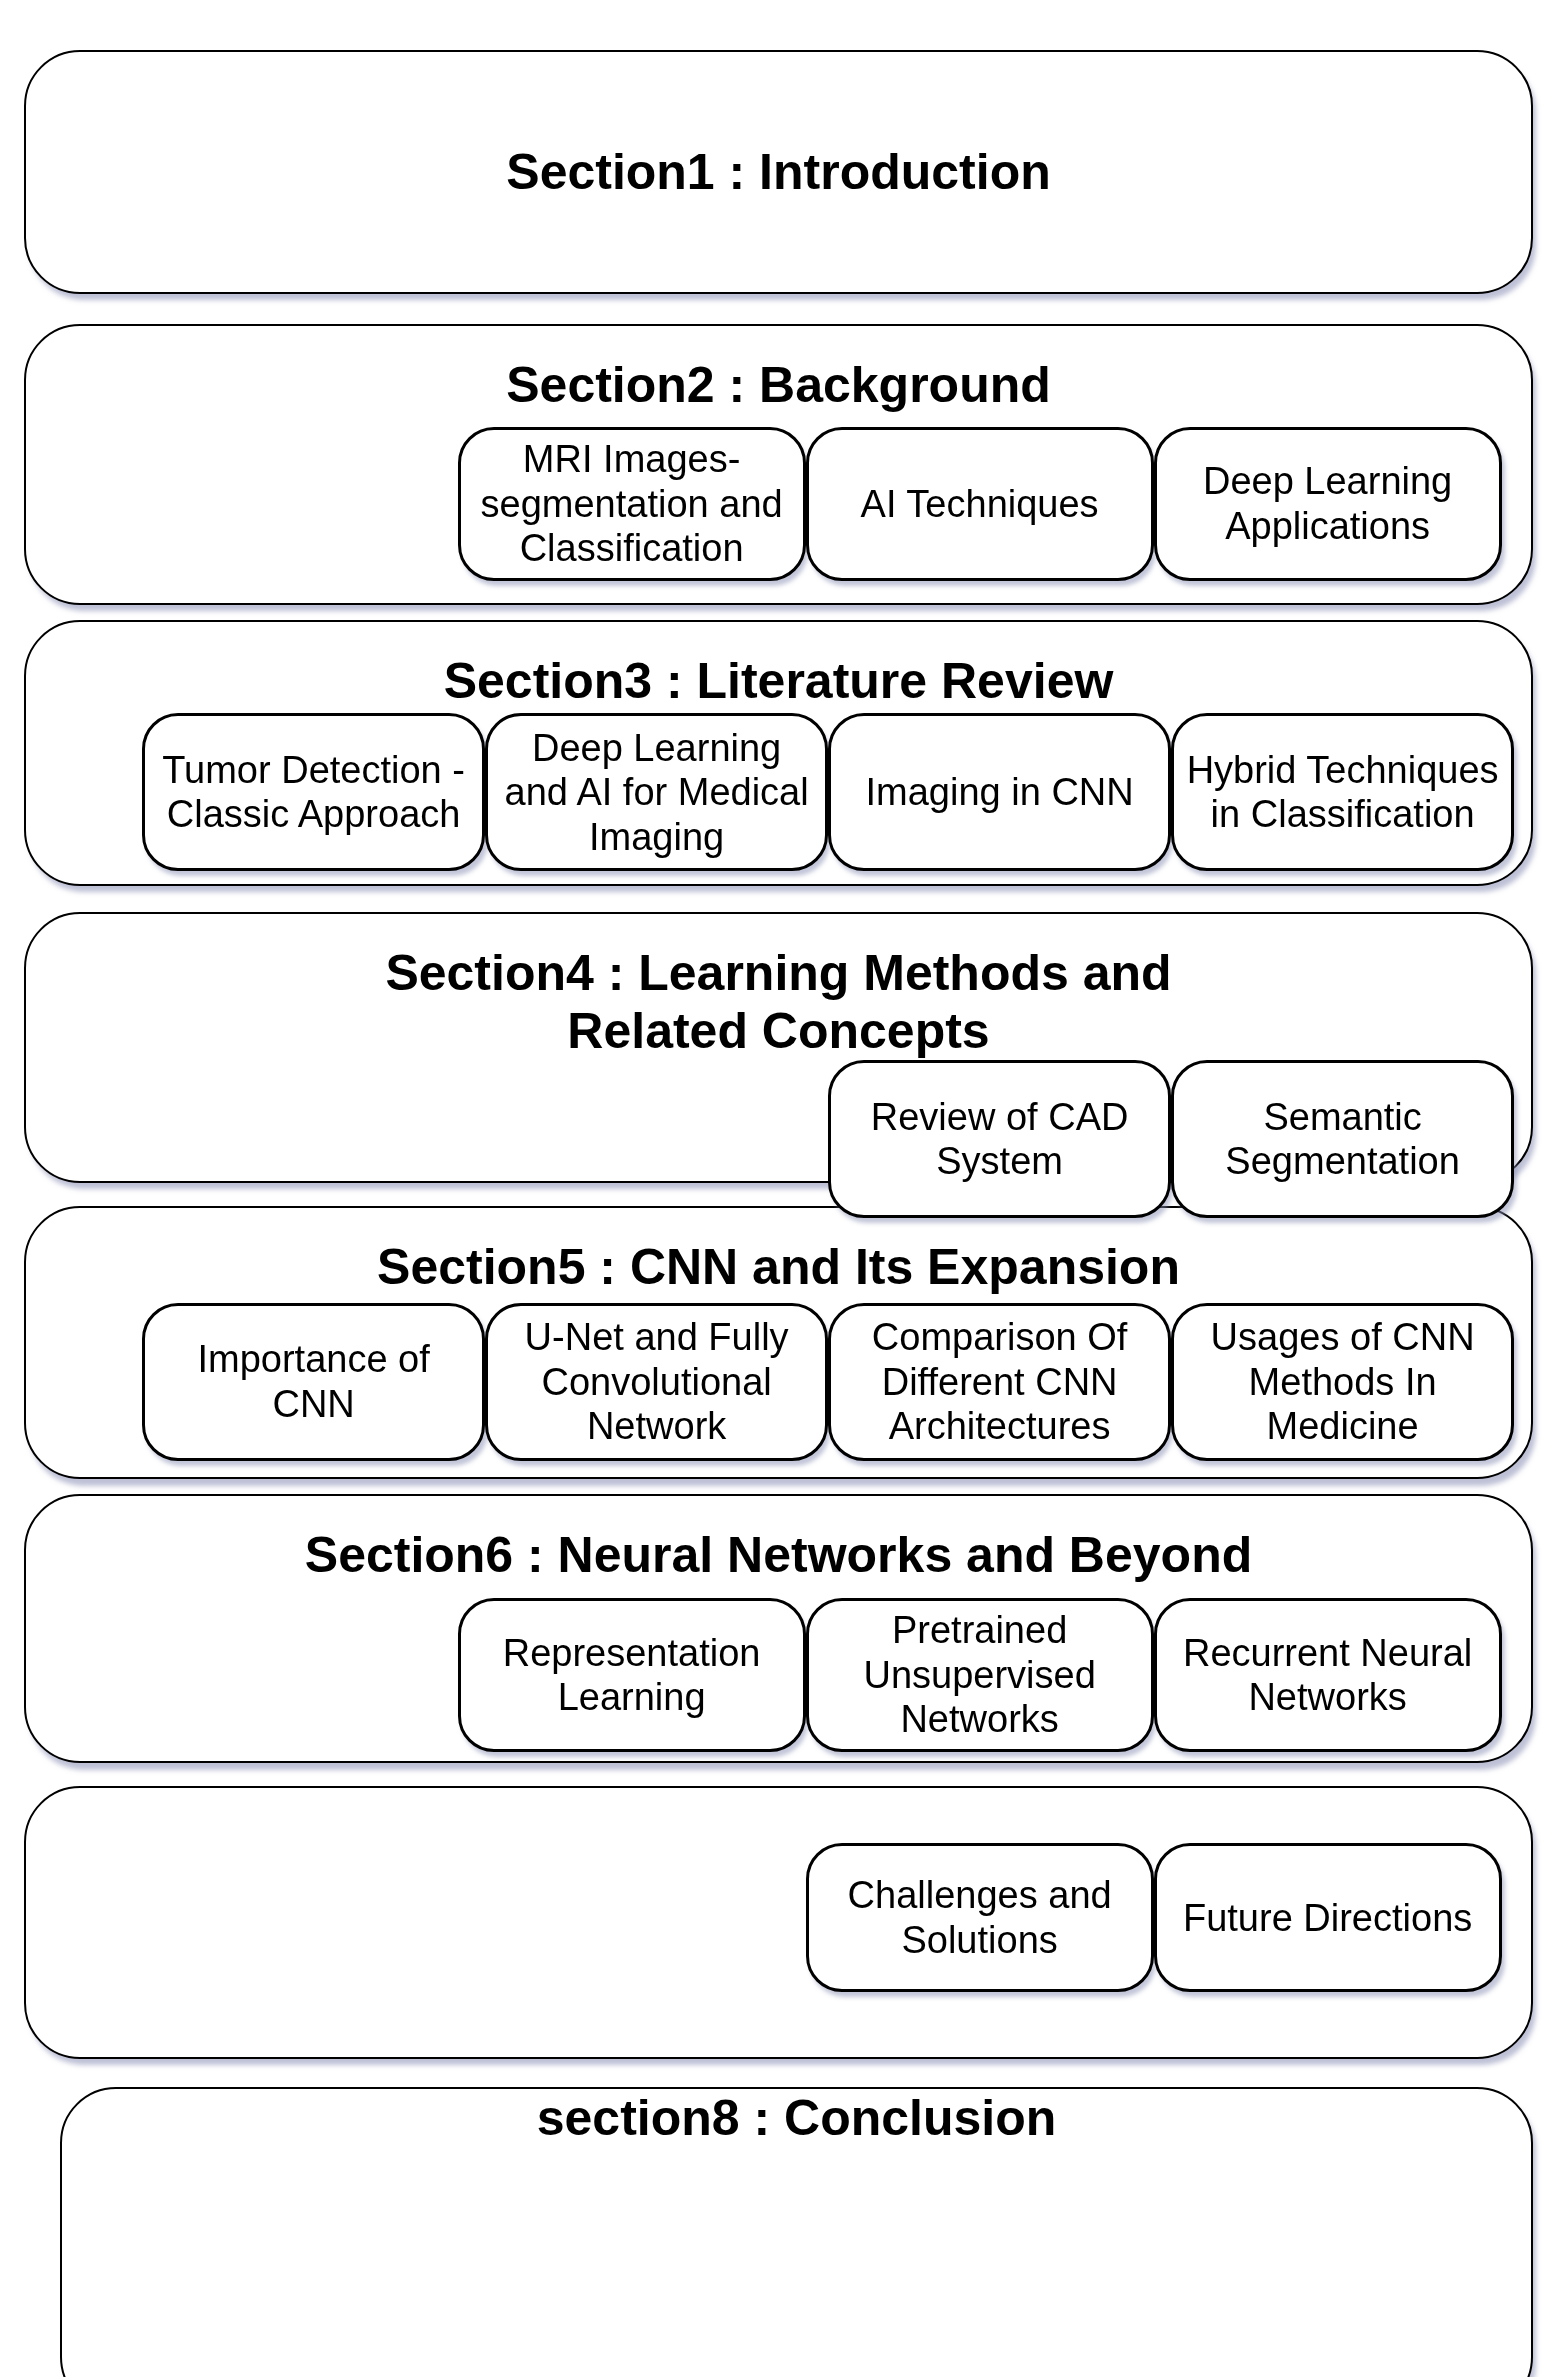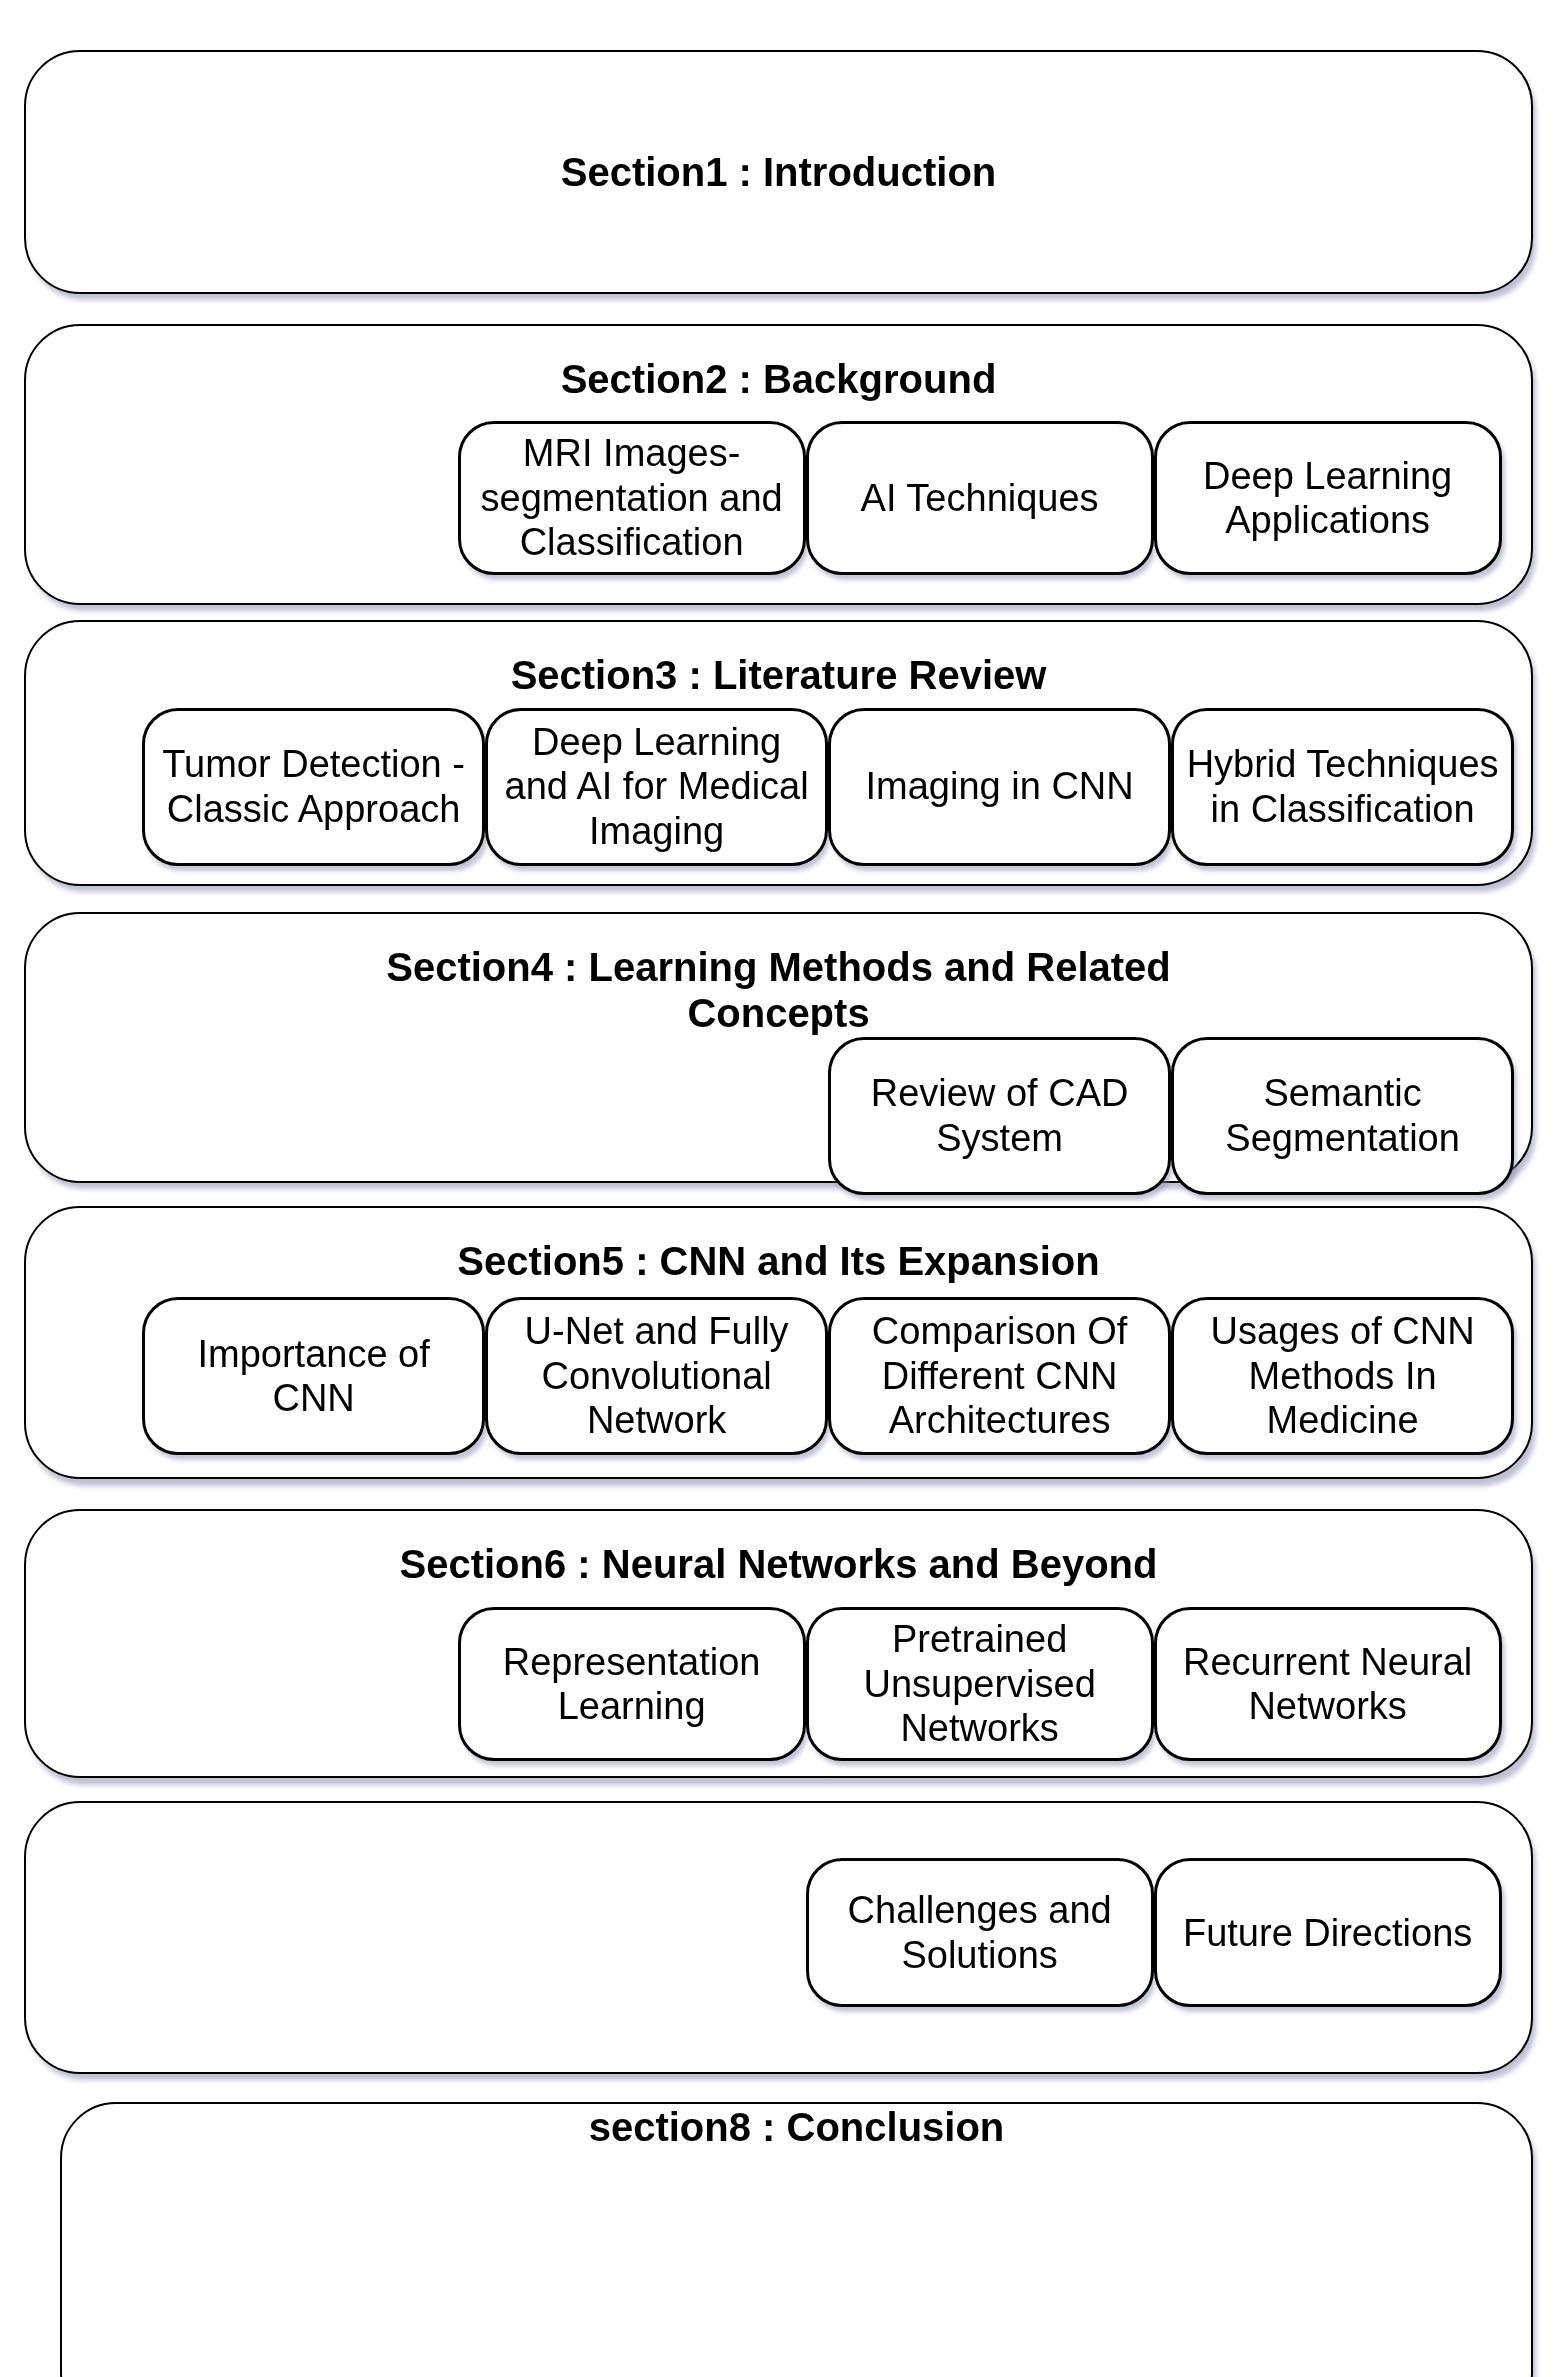--- a/index.html
+++ b/index.html
@@ -24,27 +24,27 @@
     border: 2.6px solid #000000;
     border-radius: 56px;
     box-shadow: 4px 7.3px 5.3px -1.3px rgba(136, 142, 180, 0.55);
     display: flex;
     flex-direction: column;
   }
   .sec1 { height: 244px; margin-bottom: 30px; justify-content: center; }
   .sec2 { height: 281px; margin-bottom: 15px; }
   .sec3 { height: 266px; margin-bottom: 26px; }
   .sec4 { height: 271px; margin-bottom: 23px; }
-  .sec5 { height: 273px; margin-bottom: 30px; }
+  .sec5 { height: 273px; margin-bottom: 15px; }
   .sec6 { height: 269px; margin-bottom: 23px; gap: 14px; }
   .sec7 { height: 273px; margin-bottom: 28px; }
   .sec8 { height: 326px; justify-content: flex-start; margin-left: 36px; }
 
   .title {
-    font-size: 40px;
+    font-size: 50px;
     font-weight: bold;
     line-height: 1.16;
     text-align: center;
     padding-top: 30px;
   }
   .sec1 .title, .sec8 .title { padding-top: 0; }
   .sec4 .title {
     align-self: center;
     max-width: 938px;
   }

